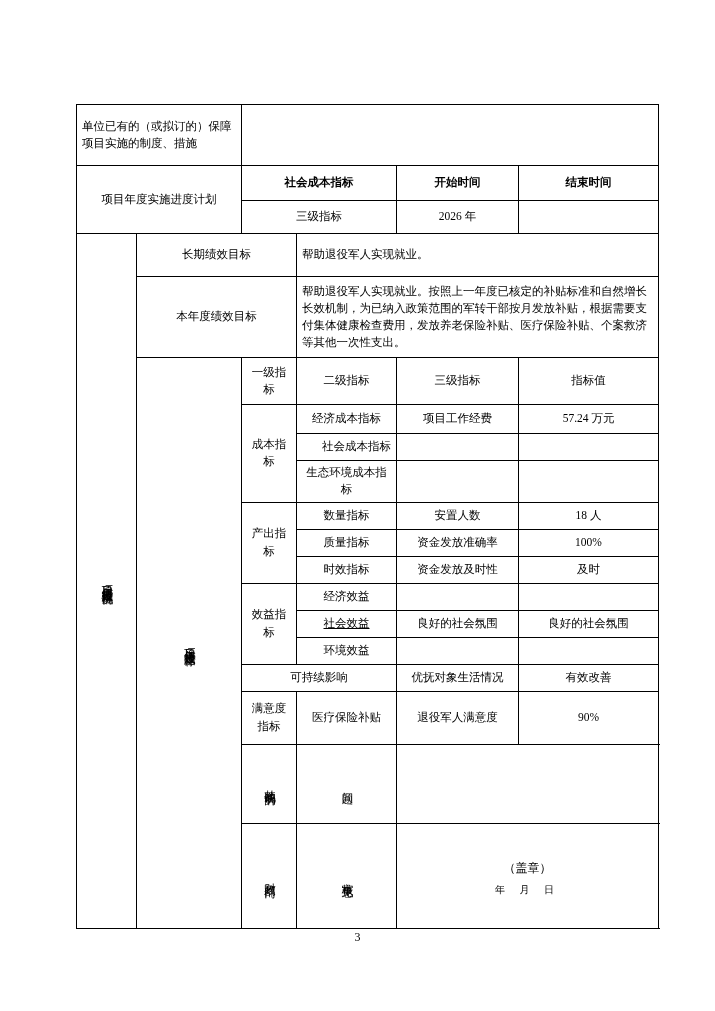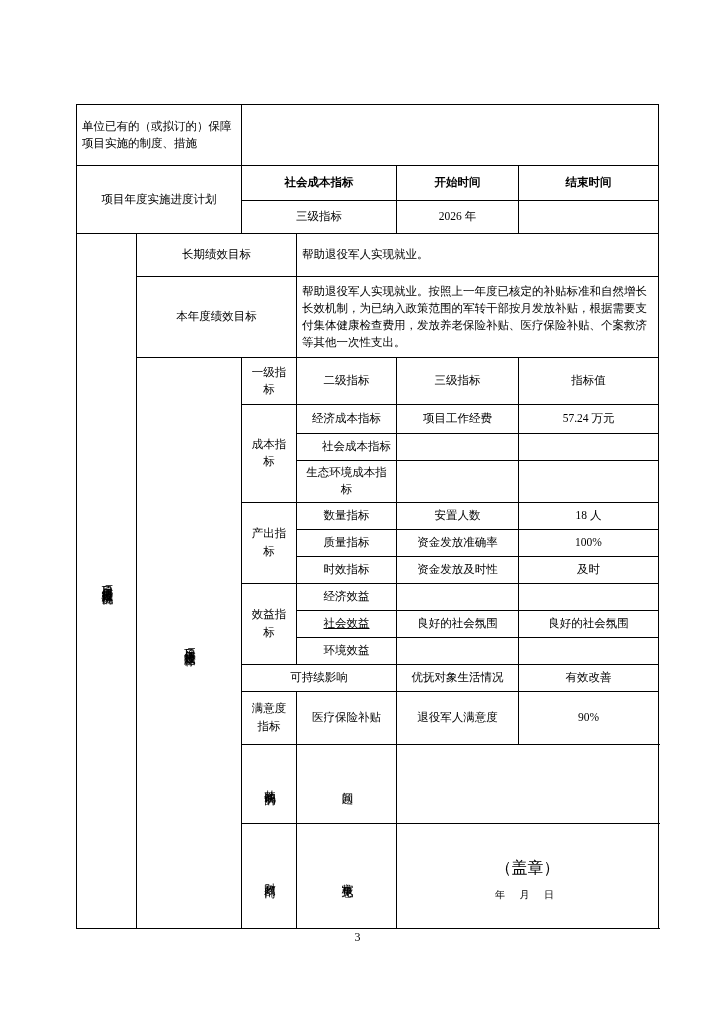--- a/index.html
+++ b/index.html
@@ -59,21 +59,21 @@
   .pagenum {
     position: absolute;
     left: 0;
     right: 0;
     top: 930px;
     text-align: center;
     font-size: 12px;
   }
   .stamp-area {
     text-align: center;
-    font-size: 16px;
+    font-size: 12px;
     line-height: 2.4;
   }
   .date-line {
     text-align: center;
     font-size: 10px;
     letter-spacing: 6px;
   }
   .twolinecell { line-height: 1.55; }
   .idx-cell {
     text-align: center;

